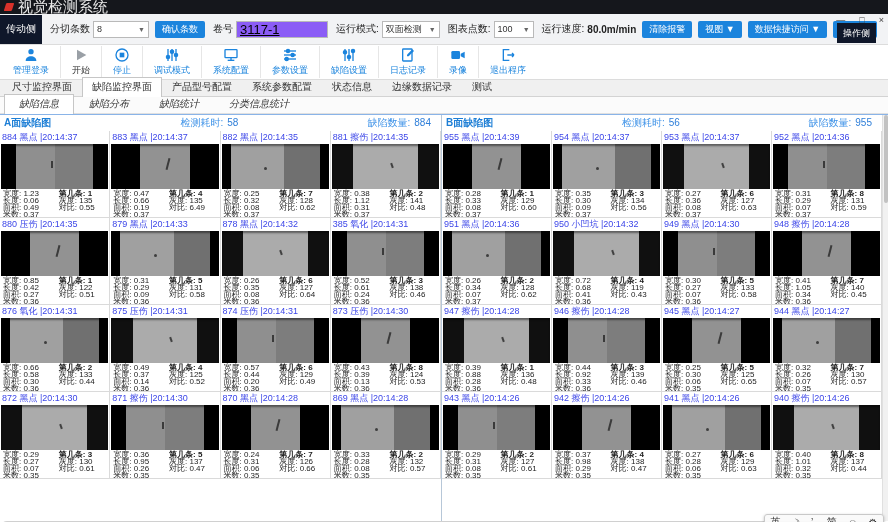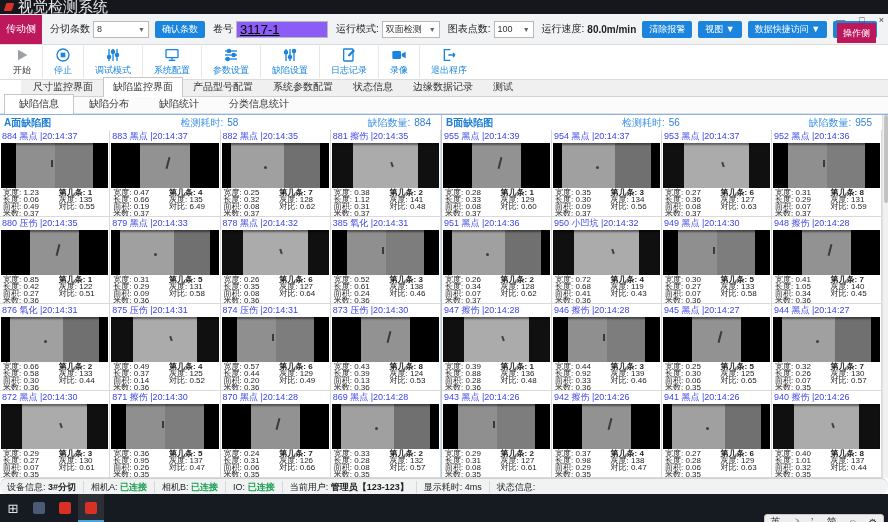--- a/index.html
+++ b/index.html
@@ -7,21 +7,21 @@
     font-family:"Liberation Sans","DejaVu Sans",sans-serif; background:#fff; }
 
   
   .titlebar { height:14px; background:#15171c; color:#e8e8e8; display:flex;
     align-items:center; gap:5px; padding-left:5px; font-size:15px; }
   .logo { width:8px; height:8px; background:#d9322a; transform:skewX(-18deg); border-radius:1px; }
 
   
   .toolbar1 { height:31px; background:#f2f3f5; border-bottom:1px solid #dcdcdc;
     display:flex; align-items:center; position:relative; font-size:10px; color:#222; }
-  .sideblk { background:#be185d; color:#fff; height:29px; display:flex; align-items:center;
+  .sideblk { background:#0f172a; color:#fff; height:29px; display:flex; align-items:center;
     justify-content:center; font-size:10px; padding:0 6px; }
   .sideblk.right { position:absolute; right:12px; bottom:1px; height:20px; font-size:9px; }
   .t1lbl { margin:0 3px 0 8px; white-space:nowrap; }
   .t1val { font-weight:bold; white-space:nowrap; }
   .combo { background:#fff; border:1px solid #b9b9b9; height:17px; display:flex;
     align-items:center; padding:0 3px; gap:4px; font-size:9px; color:#333; }
   .combo .arr { font-size:7px; color:#666; }
   .tinput { background:#8b5cf6; border:1px solid #b9b9b9; height:17px; width:92px;
     font-size:13px; padding:0 3px; font-family:inherit;text-decoration:underline; }
   .bluebtn { background:#1b84dd; color:#fff; border:none; height:17px; border-radius:2px;
@@ -35,30 +35,30 @@
     display:flex; align-items:center; padding-left:2px; }
   .action { display:flex; flex-direction:column; align-items:center; justify-content:center;
     padding:0 11px; height:32px; gap:1px; }
   .action + .action { border-left:1px solid #e6e6e6; }
   .action svg { width:18px; height:16px; display:block; }
   .action .alabel { font-size:9px; color:#1b84dd; white-space:nowrap; }
   .action.disabled .alabel { color:#333; }
 
   
   .maintabs { height:17px; background:#f0f0f0; display:flex; align-items:flex-end;
-    font-size:10px; color:#333; border-bottom:1px solid #d3d3d3; padding-left:2px;margin-left:21px; }
+    font-size:10px; color:#333; border-bottom:1px solid #d3d3d3; padding-left:2px; }
   .mtab { padding:2px 9px; border:1px solid transparent; border-bottom:none; }
   .mtab.active { background:#fff; border-color:#c6c6c6; margin-bottom:-1px; padding-bottom:3px; }
   .subtabs { height:17px; background:#fbfbfb; display:flex; align-items:flex-end;
     font-size:10px; color:#333; padding-left:4px; border-bottom:1px solid #e0e0e0; }
-  .stab { padding:2px 14px; border:1px solid transparent; border-bottom:none; }
+  .stab { padding:2px 14px; border:1px solid transparent; border-bottom:none;font-style:italic; }
   .stab.active { background:#fff; border-color:#c6c6c6; margin-bottom:-1px; padding-bottom:3px; }
 
   
-  .content { display:flex; height:364px; border-top:1px solid #8ab4e8; position:relative; }
+  .content { display:flex; height:407px; border-top:1px solid #8ab4e8; position:relative; }
   .panel { width:441px; display:flex; flex-direction:column; }
   .panel.b { border-left:1px solid #b7c7d8; }
   .pheader { height:16px; display:flex; align-items:center; font-size:10px; background:#fff; }
   .ptitle { color:#1e7fd6; font-weight:bold; margin-left:4px; }
   .pmid { margin-left:auto; color:#3f93e8; }
   .pright { margin-left:auto; margin-right:10px; color:#3f93e8; }
   .pmid b, .pright b { color:#2f7fd9; font-weight:normal; margin-left:4px; }
   .grid { display:grid; grid-template-columns:repeat(4,1fr); grid-auto-rows:87px; flex:1; }
   .cell { border-right:1px solid #dadada; border-bottom:1px solid #dadada; overflow:hidden; background:#fff; }
   .ctitle { height:13px; line-height:13px; font-size:9px; color:#3c46e8; padding-left:2px;
@@ -154,20 +154,29 @@
   <button class="bluebtn">帮助 ▼</button>
   <div class="winctl">
     <span>—</span>
     <span>□</span>
     <span>×</span>
   </div>
   <div class="sideblk right">操作侧</div>
 </div>
 
 <div class="actions" id="actions">
+    <div class="action">
+      <span class="aicon">
+        <svg viewBox="0 0 24 24">
+          <circle cx="12" cy="7" r="4" fill="#1b84dd"></circle>
+          <path d="M4 21c0-4.5 3.6-7 8-7s8 2.5 8 7z" fill="#1b84dd"></path>
+        </svg>
+      </span>
+      <span class="alabel">管理登录</span>
+    </div>
     <div class="action disabled">
       <span class="aicon">
         <svg viewBox="0 0 24 24">
           <path d="M6 4l14 8-14 8z" fill="#9aa0a6"></path>
         </svg>
       </span>
       <span class="alabel">开始</span>
     </div>
     <div class="action">
       <span class="aicon">

